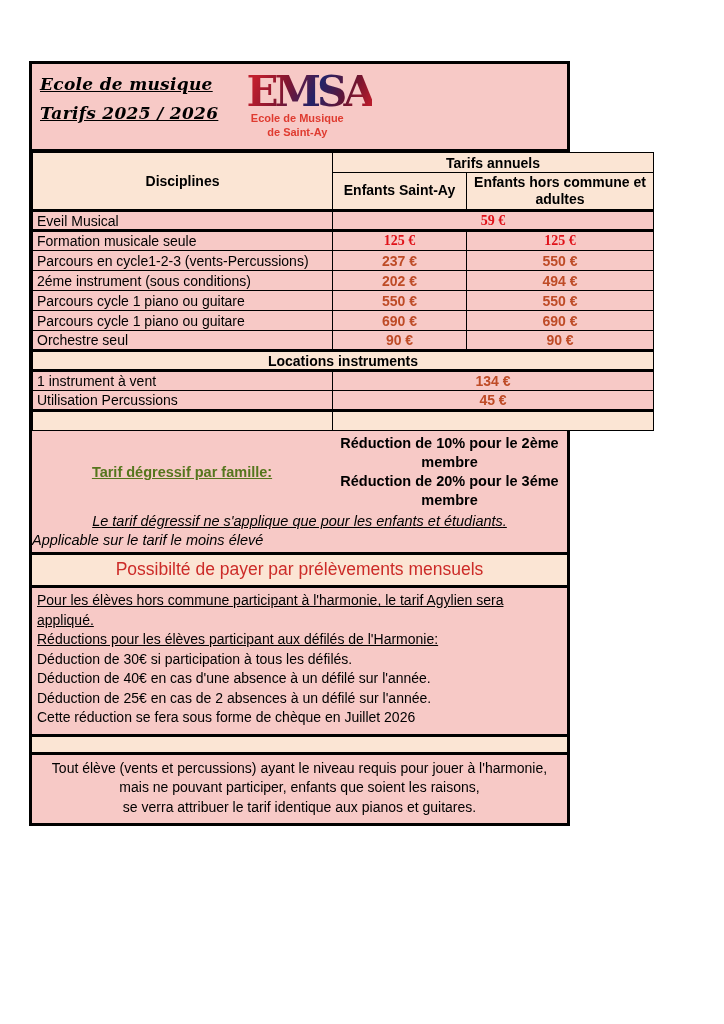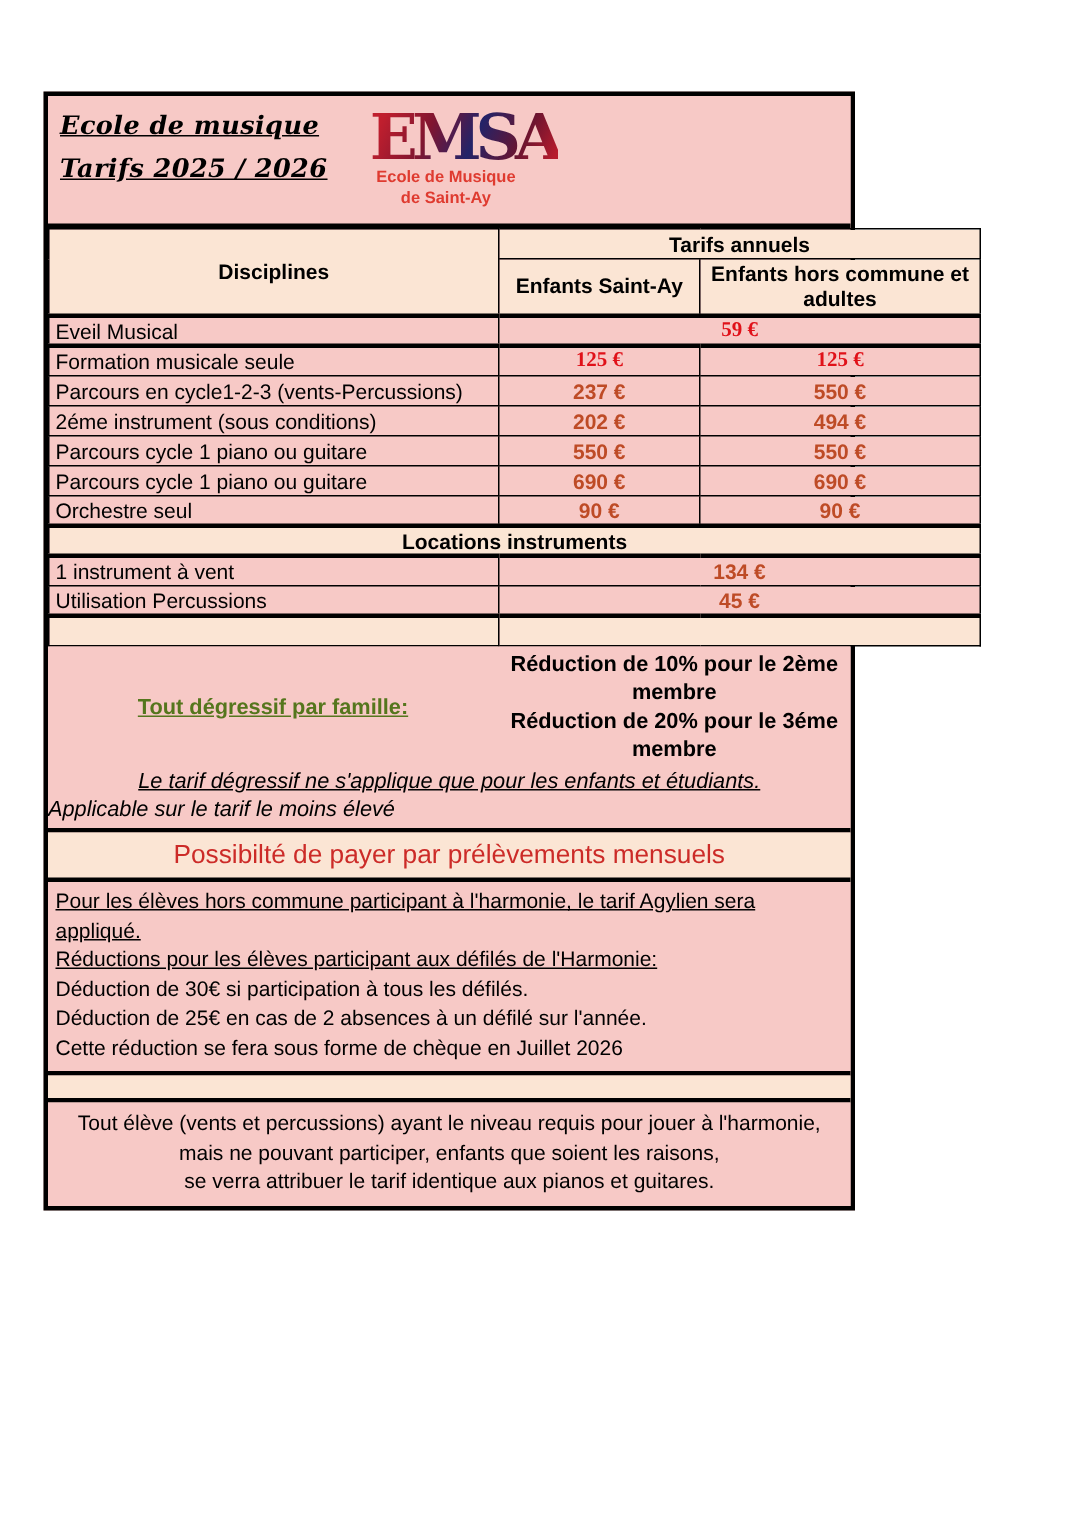--- a/index.html
+++ b/index.html
@@ -209,37 +209,38 @@
     <tr class="section-top">
       <td class="empty-cell"></td>
       <td class="empty-cell" colspan="2"></td>
     </tr>
   </tbody>
     </table>
 
   <div class="degressif">
     <div class="deg-top">
       <div class="deg-left">
-        <span class="deg-title">Tout dégressif par famille:</span>
+        <span class="deg-title">Tarif dégressif par famille:</span>
       </div>
       <div class="deg-right">
         <div>Réduction de 10% pour le 2ème membre</div>
         <div>Réduction de 20% pour le 3éme membre</div>
       </div>
     </div>
     <div class="deg-note1">Le tarif dégressif ne s'applique que pour les enfants et étudiants.</div>
     <div class="deg-note2">Applicable sur le tarif le moins élevé</div>
   </div>
 
   <div class="banner">Possibilté de payer par prélèvements mensuels</div>
 
   <div class="harmonie">
     <div class="line u">Pour les élèves hors commune participant à l'harmonie, le tarif Agylien sera appliqué.</div>
     <div class="line u">Réductions pour les élèves participant aux défilés de l'Harmonie: </div>
     <div class="line">Déduction de 30€  si participation à tous les défilés.</div>
+    <div class="line">Déduction de 40€  en cas d'une absence à un défilé sur l'année.</div>
     <div class="line">Déduction de 25€ en cas de 2 absences à un défilé sur l'année.</div>
     <div class="line it-center">Cette réduction se fera sous forme de chèque en Juillet 2026</div>
   </div>
 
   <div class="gap-row"></div>
 
   <div class="footer-note">
     <div class="line">Tout élève (vents et percussions) ayant le niveau requis pour jouer à l'harmonie,</div>
     <div class="line">mais ne pouvant participer, enfants que soient les raisons,</div>
     <div class="line">se verra attribuer le tarif identique aux pianos et guitares.</div>

